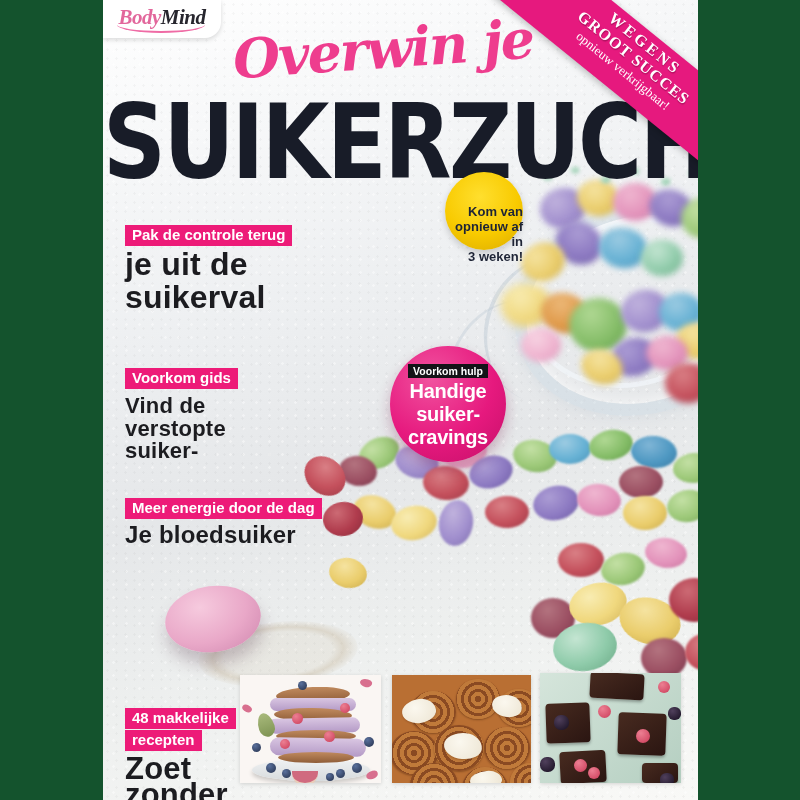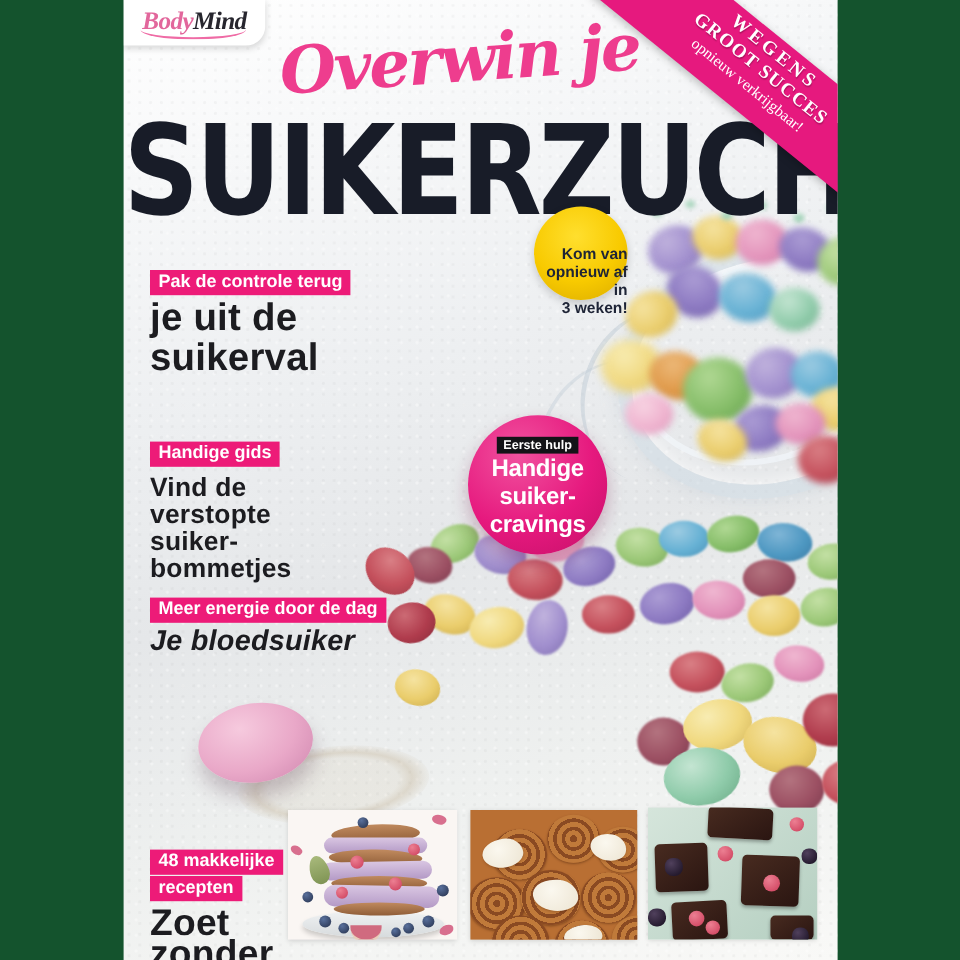--- a/index.html
+++ b/index.html
@@ -74,21 +74,21 @@
   .badge-pink .big{font-weight:bold;font-size:20px;line-height:21px;letter-spacing:-0.3px;margin-top:2px;}
 
   
   .feature{position:absolute;left:22px;z-index:5;}
   .label{display:inline-block;background:#ed1b78;color:#ffffff;font-weight:bold;font-size:15px;
          line-height:18px;padding:1px 7px 2px 7px;margin-bottom:2px;}
   .label-stack .label{display:table;margin-bottom:1px;}
   .headline{font-weight:bold;color:#1c1c20;letter-spacing:0.2px;}
   .hl-32{font-size:32px;line-height:33px;}
   .hl-27{font-size:22px;line-height:22.5px;padding-top:4px;}
-  .hl-24{font-size:24px;line-height:21px;padding-top:3px;font-style:italic;}
+  .hl-24{font-size:24px;line-height:21px;padding-top:3px;}
   .hl-31{font-size:31px;line-height:26px;padding-top:4px;}
   .f1{top:225px;} .f2{top:368px;} .f3{top:498px;} .f4{top:708px;}
 
   
   .photo{position:absolute;z-index:4;overflow:hidden;box-shadow:0 1px 4px rgba(0,0,0,.15);}
   .ph1{left:137px;top:675px;width:141px;height:108px;background:#faf6f3;}
   .ph2{left:289px;top:675px;width:139px;height:108px;background:#b96f33;}
   .ph3{left:437px;top:673px;width:141px;height:110px;background:linear-gradient(135deg,#d5e5db,#b5cfc1);}
   .shape{position:absolute;}
   .plate{background:linear-gradient(#f0f2f3,#d7dbdd);border-radius:50%;box-shadow:0 3px 4px rgba(0,0,0,.18);}
@@ -260,41 +260,40 @@
 
     <div class="badge-yellow">
       <div class="inner">
         <div>Kom van</div>
         <div>opnieuw af in</div>
         <div>3 weken!</div>
       </div>
     </div>
 
     <div class="badge-pink">
-      <span class="kicker">Eerste hulp</span>
+      <span class="kicker">Voorkom hulp</span>
       <div class="big">Handige</div>
       <div class="big">suiker-</div>
       <div class="big">cravings</div>
     </div>
 
     <div class="feature f1">
       <span class="label">Pak de controle terug</span>
       <div class="headline hl-32">
         <div>je uit de</div>
         <div>suikerval</div>
       </div>
     </div>
 
     <div class="feature f2">
-      <span class="label">Handige gids</span>
+      <span class="label">Voorkom gids</span>
       <div class="headline hl-27">
         <div>Vind de</div>
         <div>verstopte</div>
         <div>suiker-</div>
-        <div>bommetjes</div>
       </div>
     </div>
 
     <div class="feature f3">
       <span class="label">Meer energie door de dag</span>
       <div class="headline hl-24">
         <div>Je bloedsuiker</div>
       </div>
     </div>
 

